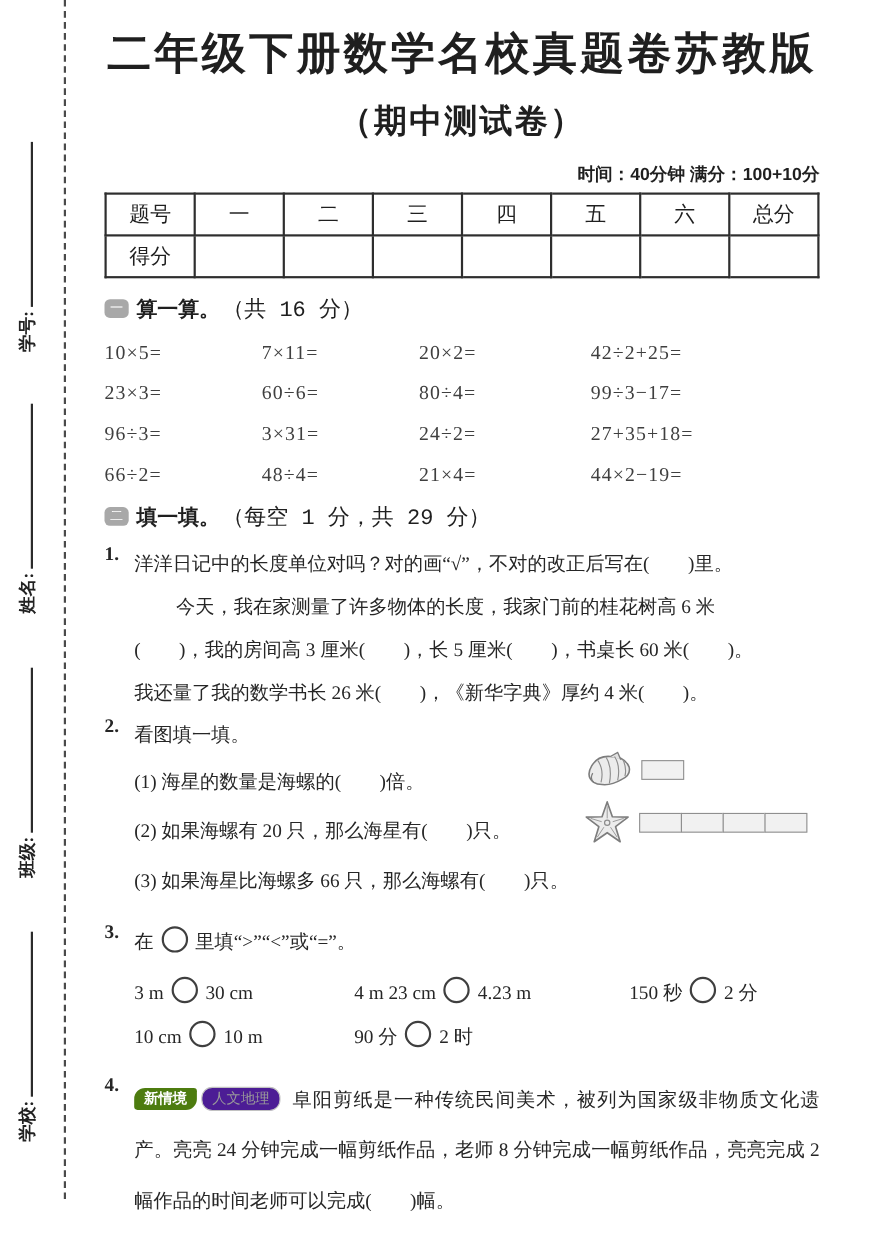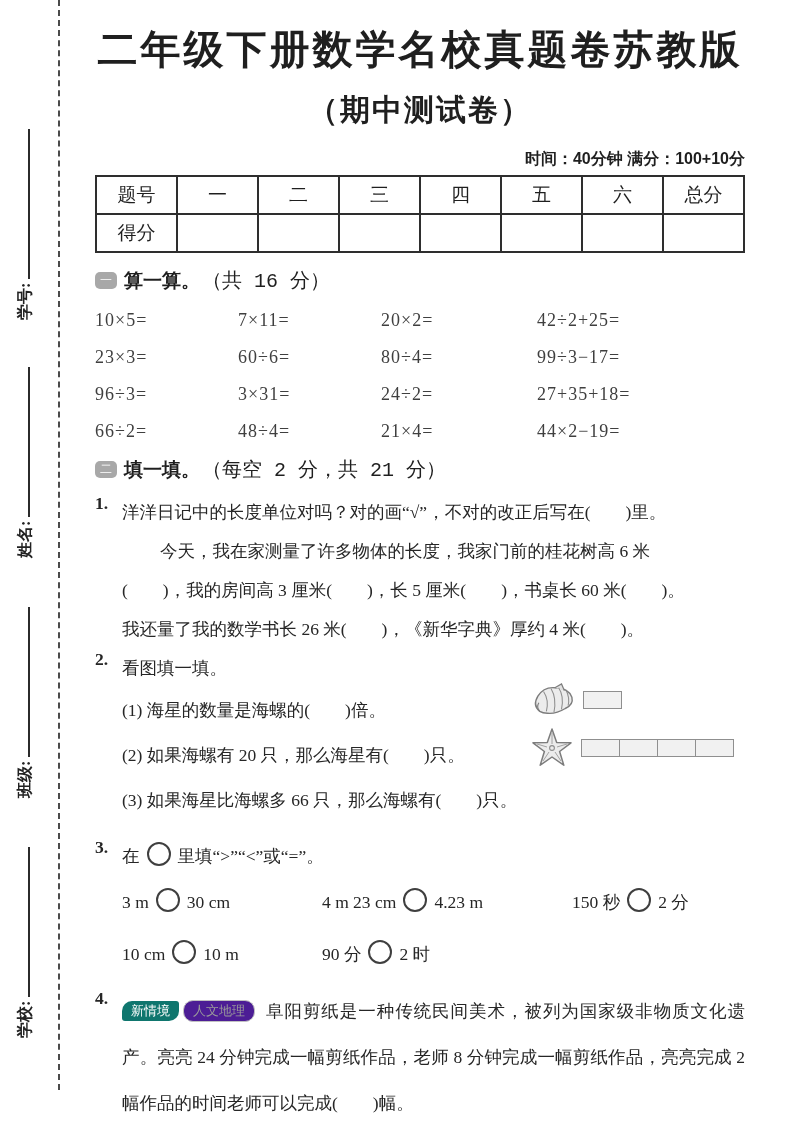--- a/index.html
+++ b/index.html
@@ -86,29 +86,29 @@
   }
 
   
   .cmp-circle {
     display:inline-block; width:20px; height:20px;
     border:2px solid #3f3f3f; border-radius:50%;
     vertical-align:-4px; margin:0 7px; background:#fff;
   }
   .q3-grid {
     margin-top:8px;
-    display:grid; grid-template-columns:200px 250px 200px; row-gap:16px;
+    display:grid; grid-template-columns:200px 250px 200px; row-gap:4px;
   }
   .q3-item { line-height:36px; white-space:nowrap; }
 
   
   .q4-text { line-height:46px; text-align:justify; }
   .badge-filled {
-    display:inline-block; background:#0f766e; color:#fff;
-    font-family:"Liberation Sans", sans-serif; font-size:13px; font-weight:normal;
+    display:inline-block; background:#4d7c0f; color:#fff;
+    font-family:"Liberation Sans", sans-serif; font-size:13px; font-weight:bold;
     padding:1px 9px 2px; border-radius:10px 3px 10px 3px; line-height:17px;
     vertical-align:2px;
   }
   .badge-outline {
     display:inline-block; border:1px solid #c2c2c2; color:#9a9a9a;
     background:#4c1d95; font-family:"Liberation Sans", sans-serif; font-size:13px;
     padding:1px 9px 2px; border-radius:10px; line-height:17px;
     margin-left:4px; margin-right:10px; vertical-align:2px;
   }
 
@@ -185,21 +185,21 @@
       <span>27+35+18=</span>
       <span>66÷2=</span>
       <span>48÷4=</span>
       <span>21×4=</span>
       <span>44×2−19=</span>
     </div>
 
     <div class="sec-header mt6">
       <span class="sec-badge">二</span>
       <span class="sec-title">填一填。</span>
-      <span class="sec-points">（每空 2 分，共 21 分）</span>
+      <span class="sec-points">（每空 1 分，共 29 分）</span>
     </div>
 
     <div class="question mt10">
       <span class="q-num">1.</span>
       <div class="q-line">洋洋日记中的长度单位对吗？对的画“√”，不对的改正后写在(　　)里。</div>
       <div class="q-line indent">今天，我在家测量了许多物体的长度，我家门前的桂花树高 6 米</div>
       <div class="q-line">(　　)，我的房间高 3 厘米(　　)，长 5 厘米(　　)，书桌长 60 米(　　)。</div>
       <div class="q-line">我还量了我的数学书长 26 米(　　)，《新华字典》厚约 4 米(　　)。</div>
     </div>
 

